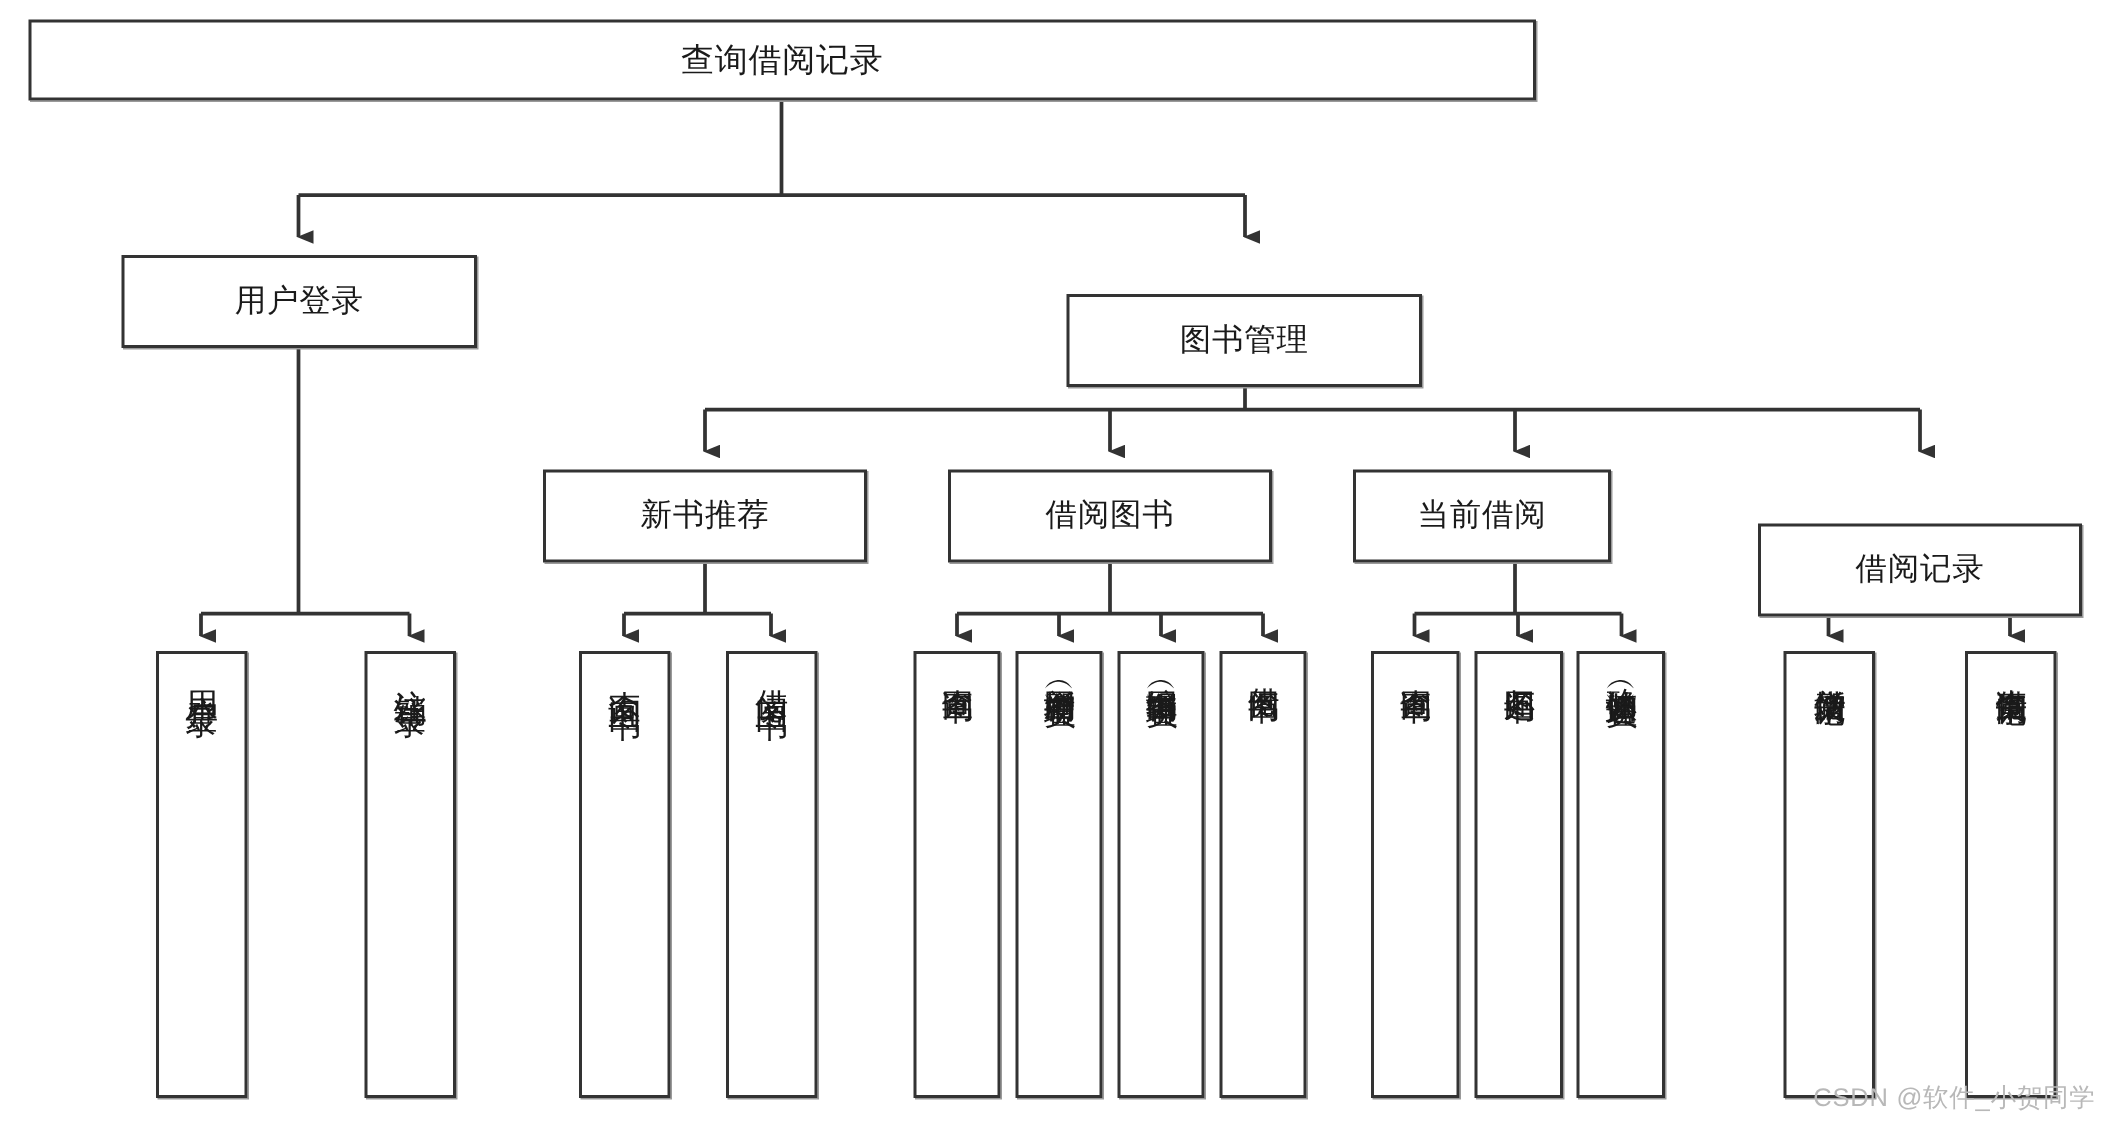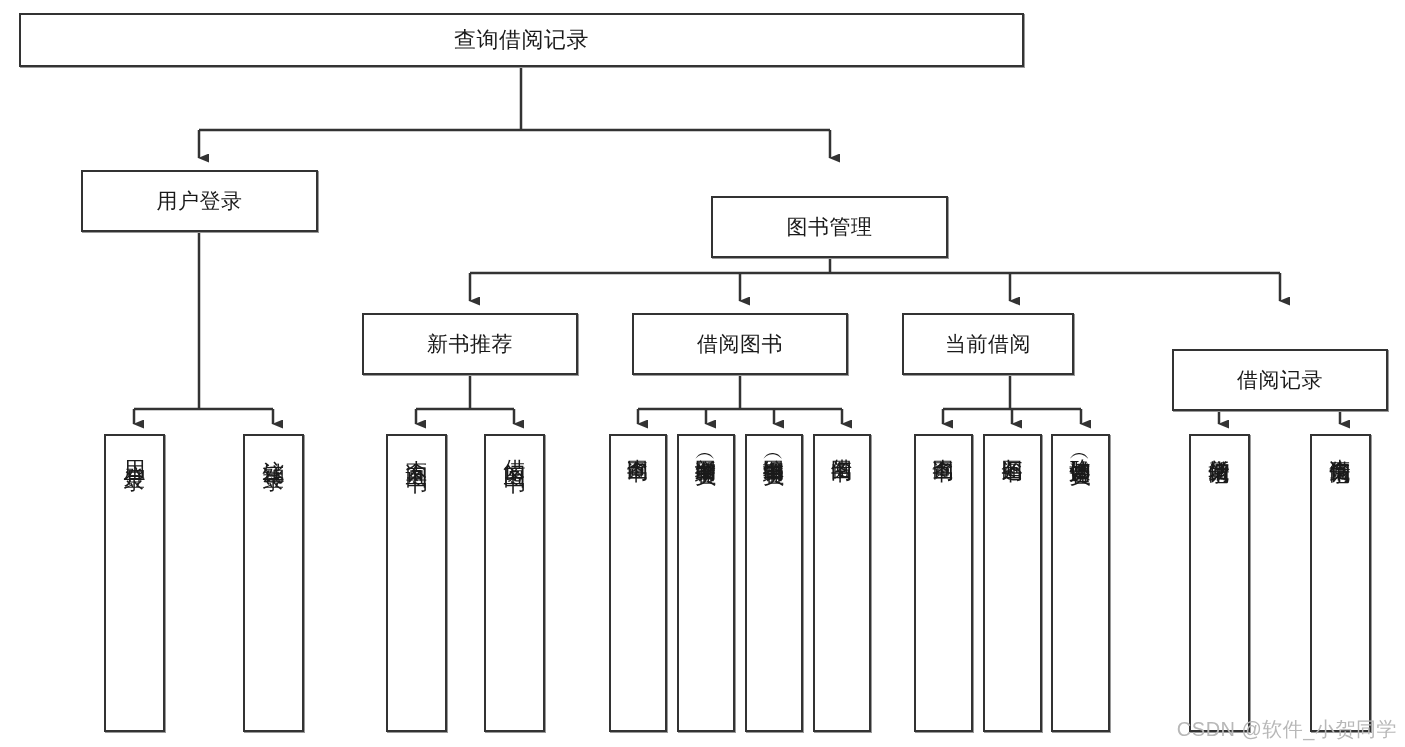--- a/index.html
+++ b/index.html
@@ -69,21 +69,21 @@
   }
   .node.vertical.tight .node-label {
     font-size: 21px;
     letter-spacing: 1px;
   }
   
   #watermark {
     position: absolute;
     right: 8px;
     bottom: 4px;
-    font-size: 20px;
+    font-size: 17px;
     color: #b8b8b8;
     letter-spacing: 0.5px;
     white-space: nowrap;
     user-select: none;
   }
 </style>
 </head>
 <body>
 
 <div id="diagram-canvas">

